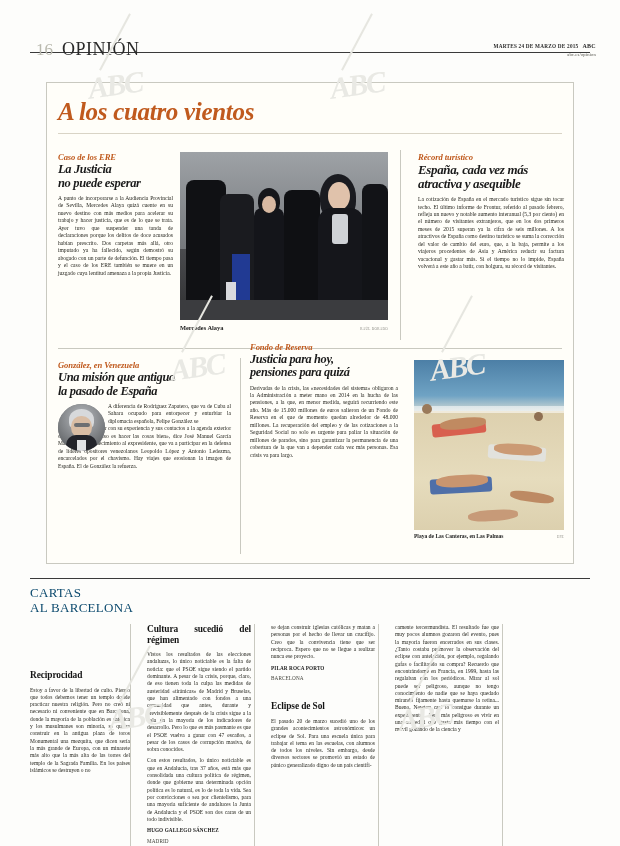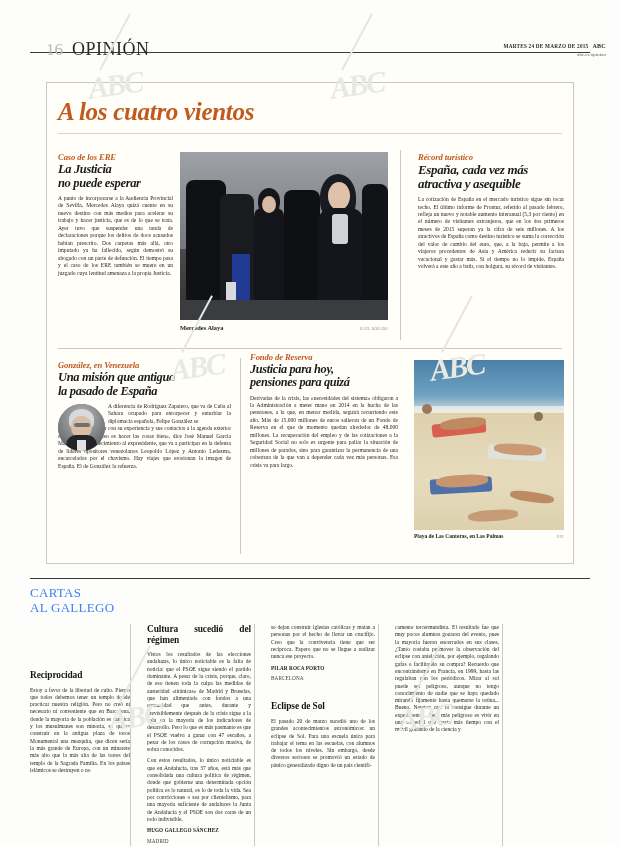--- a/index.html
+++ b/index.html
@@ -30,21 +30,21 @@
   .wm .slash{
     position:absolute;
     width:2px;height:64px;
     background:#e6e6e0;
     transform:rotate(28deg);
     top:-58px;left:26px;
   }
 
   
   .masthead{
-    position:absolute;left:46px;top:34px;width:560px;
+    position:absolute;left:36px;top:34px;width:560px;
     display:flex;align-items:flex-end;justify-content:space-between;gap:16px;
   }
   .mh-left{display:flex;align-items:baseline;gap:9px;}
   .pagenum{
     font-size:17px;color:#b9b9ae;font-family:"Liberation Serif", serif;
   }
   .section-name{
     font-size:18px;letter-spacing:.5px;color:#2a2a2a;
     font-family:"Liberation Serif", serif;
   }
@@ -118,40 +118,40 @@
   .b3-indent{
     font-size:5.55px;line-height:1.345;color:#26261f;text-align:justify;
     padding-left:50px;
   }
   .b3-rest{
     font-size:5.55px;line-height:1.345;color:#26261f;text-align:justify;margin-top:0;
   }
 
   
   .vline-2{position:absolute;left:240px;top:358px;width:1px;height:196px;background:#c9c9c0;}
-  .b4{position:absolute;left:250px;top:352px;width:148px;}
+  .b4{position:absolute;left:250px;top:342px;width:148px;}
   .b4 .headline{font-size:12.3px;}
 
   
   .photo2{
     position:absolute;left:414px;top:360px;width:150px;height:170px;
     overflow:hidden;background:#d9c9a5;
   }
   .caption-row2{
     position:absolute;left:414px;top:533px;width:150px;
     display:flex;justify-content:space-between;align-items:baseline;
   }
   .cap-name2{font-size:5.5px;font-weight:bold;color:#1b1b1b;}
   .cap-credit2{font-size:3.4px;color:#8b8b83;letter-spacing:.3px;}
 
   
   .cartas-rule{position:absolute;left:30px;top:578px;width:560px;height:1px;background:#3a3a3a;}
   .cartas-title{
     position:absolute;left:30px;top:586px;width:110px;
-    font-size:13px;line-height:1.12;color:#3b82f6;letter-spacing:.3px;
+    font-size:13px;line-height:1.12;color:#0c4a6e;letter-spacing:.3px;
   }
   .letters{
     position:absolute;left:30px;top:624px;width:560px;height:200px;
     display:grid;
     grid-template-columns:100px 9px 115px 9px 115px 9px 115px 9px 115px;
     column-gap:0;
   }
   .lcol{font-size:5.5px;line-height:1.33;color:#26261f;text-align:justify;}
   .lcol p{margin:0 0 4px 0;}
   .ldiv{border-left:1px solid #c9c9c0;}
@@ -286,21 +286,21 @@
     <div style="position:absolute;left:120px;top:52px;width:9px;height:9px;border-radius:50%;background:#8e6f52;"></div>
   </div>
   <div class="caption-row2">
     <span class="cap-name2">Playa de Las Canteras, en Las Palmas</span>
     <span class="cap-credit2">EFE</span>
   </div>
 
   <div class="cartas-rule"></div>
   <div class="cartas-title">
     <div>CARTAS</div>
-    <div>AL GALLEGO</div>
+    <div>AL BARCELONA</div>
   </div>
 
   <div class="letters">
 
     <div class="lcol" style="padding-top:46px;">
       <div class="lhead">Reciprocidad</div>
       <p>Estoy a favor de la libertad de culto. Pienso que todos debemos tener un templo donde practicar nuestra religión. Pero no creó ni necesario ni conveniente que en Barcelona, donde la mayoría de la población es católica y los musulmanes son minoría, se quiera construir en la antigua plaza de toros Monumental una mezquita, que dicen sería la más grande de Europa, con un minarete más alto que la más alta de las torres del templo de la Sagrada Familia. En los países islámicos se destruyen o no</p>
     </div>
     <div class="ldiv"></div>
 

